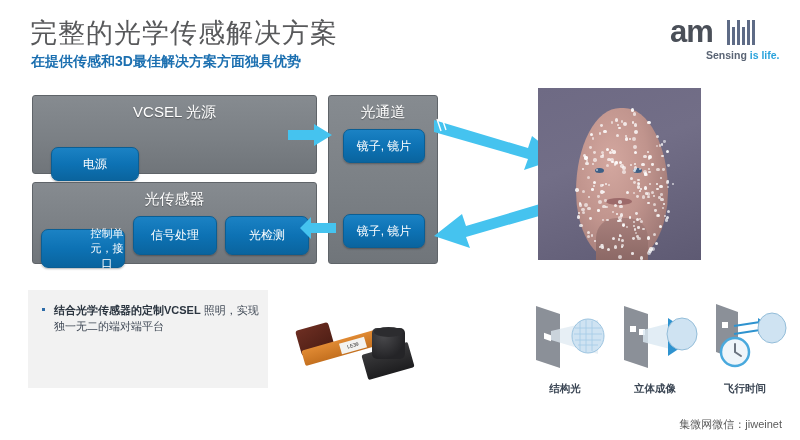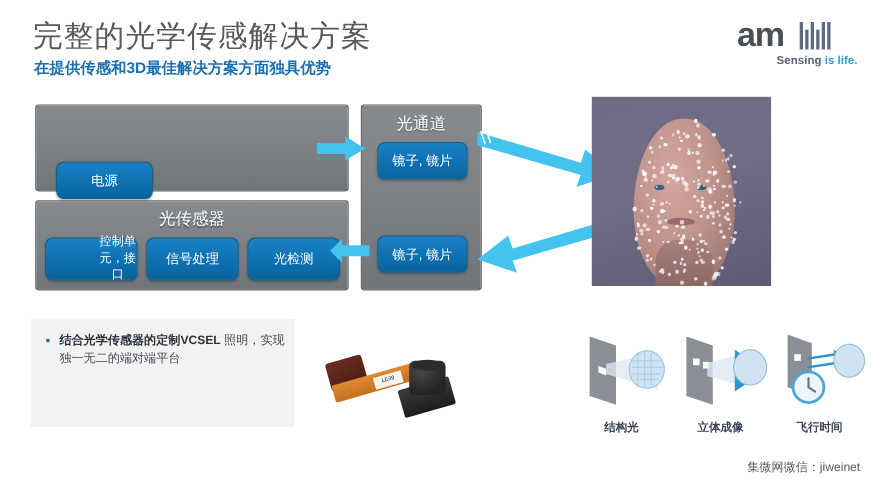--- a/index.html
+++ b/index.html
@@ -121,21 +121,21 @@
     box-shadow: 0 1px 2px rgba(0,0,0,.3);
   }
 
   #panel-vcsel { left: 32px; top: 95px; width: 285px; height: 79px; }
   #panel-vcsel .panel-title { top: 7px; }
   #box-power  { left: 18px;  top: 51px; width: 88px; height: 34px; }
   #box-vcsel  { left: 138px; top: 33px; width: 88px; height: 34px; }
 
   #panel-sensor { left: 32px; top: 182px; width: 285px; height: 82px; }
   #panel-sensor .panel-title { top: 7px; }
-  #box-ctrl   { left: 8px;   top: 33px; width: 84px; height: 39px; font-size: 11px; padding-left: 48px;}
+  #box-ctrl   { left: 8px;   top: 46px; width: 84px; height: 39px; font-size: 11px; padding-left: 48px;}
   #box-signal { left: 100px; top: 33px; width: 84px; height: 39px; }
   #box-detect { left: 192px; top: 33px; width: 84px; height: 39px; }
 
   #panel-channel { left: 328px; top: 95px; width: 110px; height: 169px; }
   #panel-channel .panel-title { top: 7px; }
   #box-mirror1 { left: 14px; top: 33px; width: 82px; height: 34px; }
   #box-mirror2 { left: 14px; top: 118px; width: 82px; height: 34px; }
   #arrow-right-1 {
     position: absolute;
     left: 288px; top: 124px;
@@ -352,20 +352,21 @@
       <i style="left:5px;  height:18px;"></i>
       <i style="left:10px; height:25px;"></i>
       <i style="left:15px; height:18px;"></i>
       <i style="left:20px; height:25px;"></i>
       <i style="left:25px; height:25px;"></i>
     </div>
     <div id="logo-tagline"><span>Sensing </span><span class="hl">is life.</span></div>
   </div>
 
   <div id="panel-vcsel" class="gray-panel">
+    <div class="panel-title">VCSEL 光源</div>
     <div id="box-power" class="blue-box">电源</div>
   </div>
 
   <div id="panel-sensor" class="gray-panel">
     <div class="panel-title">光传感器</div>
     <div id="box-ctrl" class="blue-box">控制单元，接口</div>
     <div id="box-signal" class="blue-box">信号处理</div>
     <div id="box-detect" class="blue-box">光检测</div>
   </div>
 

